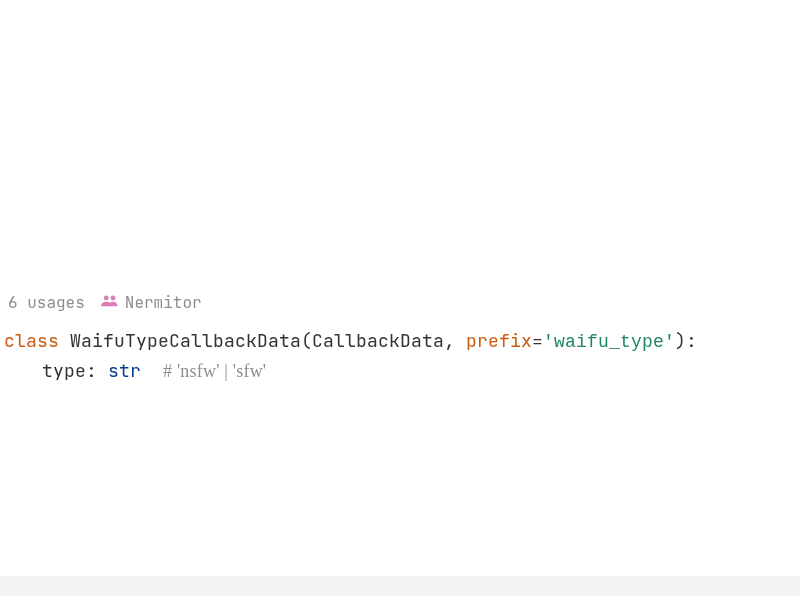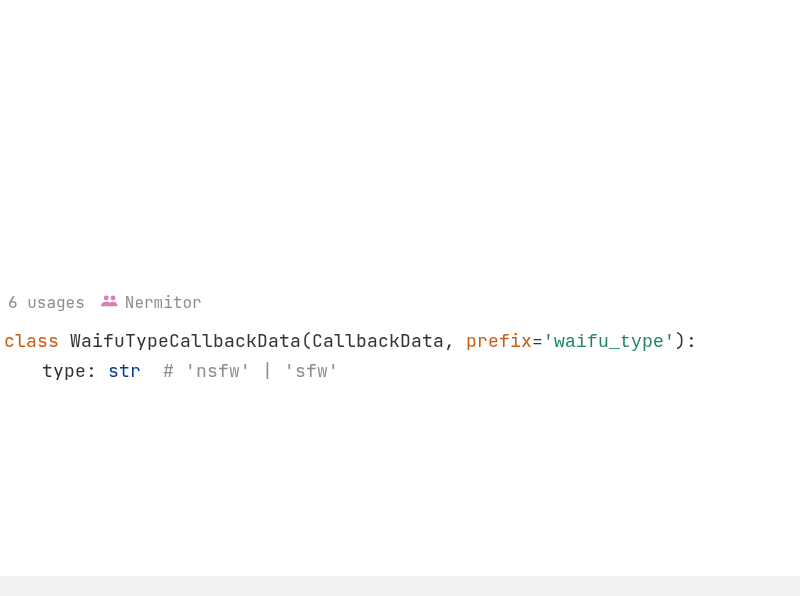--- a/index.html
+++ b/index.html
@@ -28,20 +28,21 @@
     .module-path {
       color: #333333;
       border-bottom: 1px dotted #aaa;
     }
     .string {
       color: #21865e;
       font-family: Liberation Mono, monospace;
     }
     .comment {
       color: #8e8e8e;
+      font-family: Liberation Serif, serif;
     }
     .default-text {
       color: #333333;
     }
     .hints-row {
       display: flex;
       align-items: center;
       gap: 16px;
       margin-top: 120px;
       margin-bottom: 14px;

